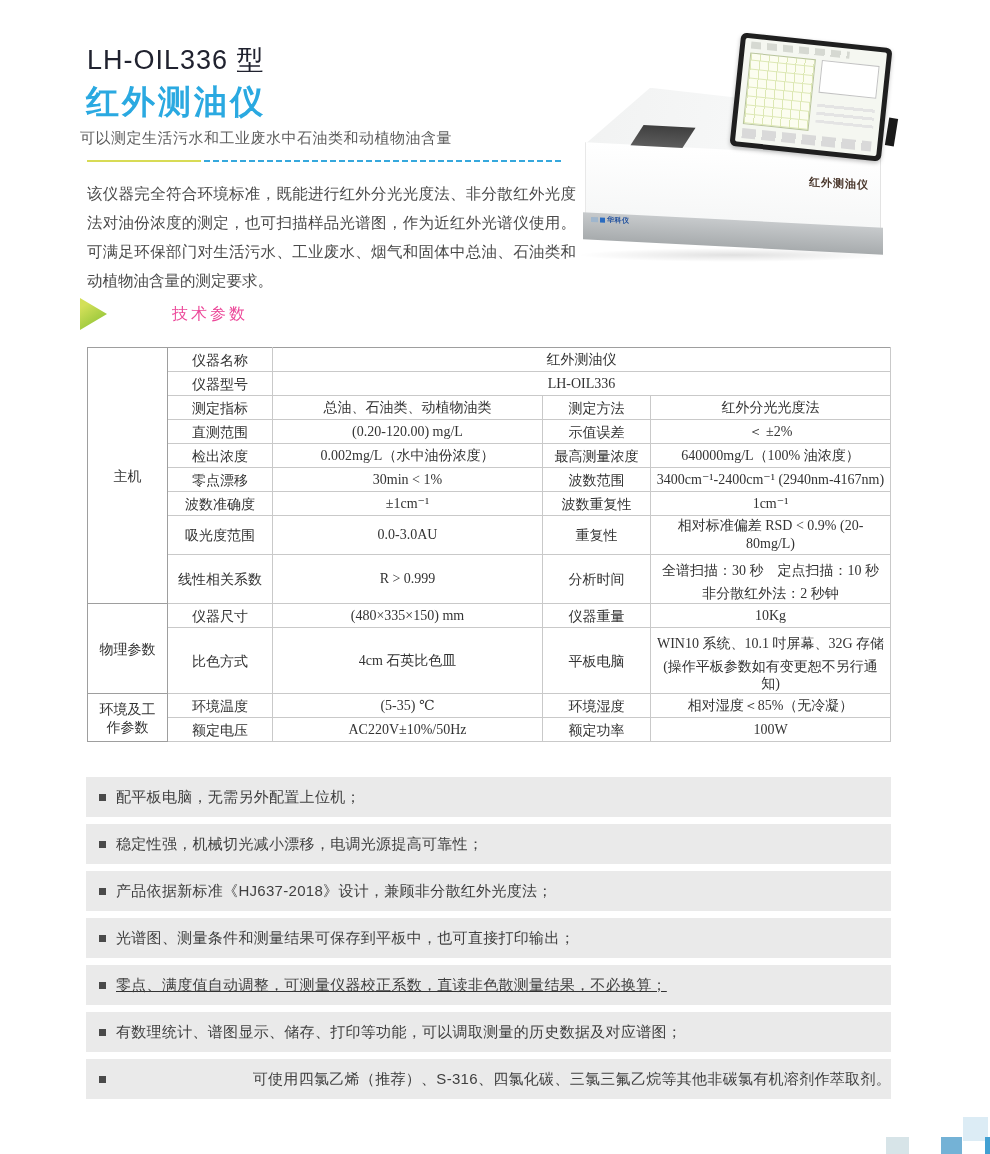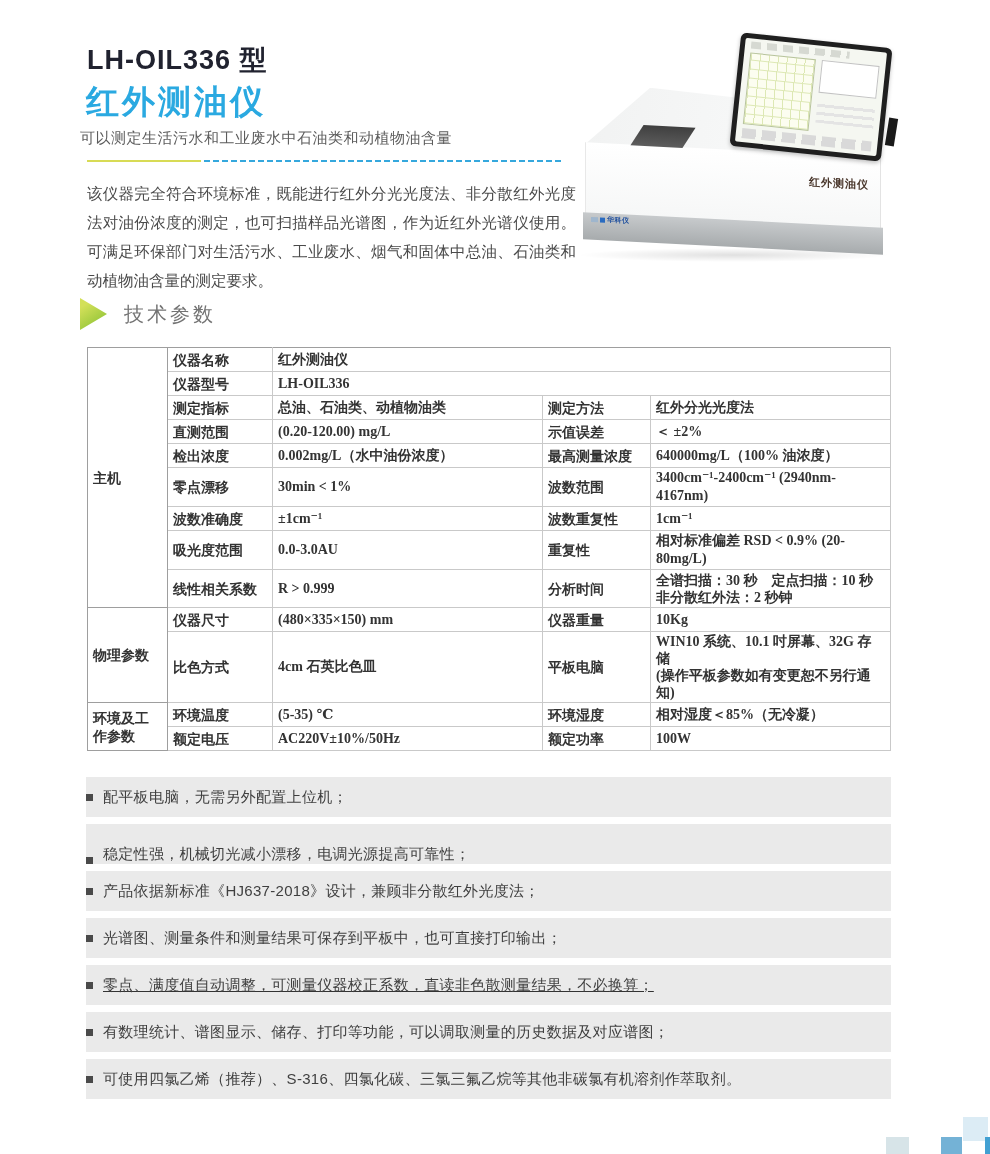--- a/index.html
+++ b/index.html
@@ -4,21 +4,21 @@
 <style>
   * { margin:0; padding:0; box-sizing:border-box; }
   html,body { width:990px; height:1154px; }
   body {
     position:relative; background:#ffffff; overflow:hidden;
     font-family:"Liberation Sans","DejaVu Sans",sans-serif; color:#333;
   }
   .page { position:absolute; inset:0; }
 
   
-  .model-title { position:absolute; left:87px; top:42px; font-size:27px; font-weight:bold; color:#20222f; letter-spacing:1px; }
+  .model-title { position:absolute; left:87px; top:42px; font-size:27px; font-weight:normal; color:#20222f; letter-spacing:1px; }
   .product-name { position:absolute; left:86px; top:80px; font-size:33px; font-weight:bold; color:#2aa9e1; letter-spacing:3px; }
   .tagline { position:absolute; left:80px; top:129px; font-size:15px; color:#5c5c5c; letter-spacing:0.5px; }
   .divider-yellow { position:absolute; left:87px; top:160px; width:114px; height:2px; background:#d8db55; }
   .divider-blue { position:absolute; left:204px; top:160px; width:360px; height:2px;
     background-image:repeating-linear-gradient(90deg,#35a8dd 0 6px,transparent 6px 9px); }
   .description { position:absolute; left:87px; top:179px; width:489px; font-size:15.5px; line-height:29px; color:#4a4a4a; text-align:justify; }
 
   
   .inst { position:absolute; left:575px; top:32px; width:322px; height:252px; }
   .inst-top { position:absolute; left:10px; top:60px; width:296px; height:60px;
@@ -58,42 +58,42 @@
   .inst-brand .mark1 { width:7px; height:5px; background:#9fb6cd; }
   .inst-brand .mark2 { width:5px; height:5px; background:#2a6bc0; }
   .inst-brand .brand-text { font-size:7px; font-weight:bold; color:#1d4e9e; letter-spacing:0.5px; }
 
   
   .section-header { position:absolute; left:80px; display:flex; align-items:center; gap:17px; }
   .section-header.specs { top:298px; }
   .section-header.features { top:726px; }
   .arrow-icon { width:27px; height:32px; background:linear-gradient(145deg,#d3e059 20%,#9ac83c 75%);
     clip-path:polygon(0 0,100% 50%,0 100%); }
-  .section-title { font-size:20px; color:#737373; letter-spacing:3px; }
+  .section-title { font-size:16px; color:#ec4899; letter-spacing:3px;margin-left:48px; }
 
   
   .spec-table { position:absolute; left:87px; top:347px; width:803px; border-collapse:collapse;
     border:1px solid #9e9e9e; table-layout:fixed; }
-  .spec-table td { border:1px solid #c9c9c9; font-size:14px; color:#333; text-align:left;
-    vertical-align:middle; padding:1px 5px; height:24px; line-height:18px;font-weight:bold; }
+  .spec-table td { border:1px solid #c9c9c9; font-size:14px; color:#333; text-align:center;
+    vertical-align:middle; padding:1px 5px; height:24px; line-height:18px; }
   .spec-table td.group-cell { border:1px solid #9e9e9e; font-size:14px; color:#333; }
   .spec-table tr.group-start td { border-top:1px solid #9e9e9e; }
   .spec-table td.val { font-family:"Liberation Serif","DejaVu Serif",serif; }
   .spec-table tr.tall td { height:38px; }
   .col-g { width:80px; } .col-l1 { width:105px; } .col-v1 { width:270px; }
   .col-l2 { width:108px; } .col-v2 { width:240px; }
-  .two-line div { line-height:17px; }
+  .two-line div { line-height:17px;margin-top:6px; }
 
   
   .feature { position:absolute; left:86px; width:805px; height:40px; background:#eaeaea;
-    display:flex; align-items:center; }
+    display:flex; align-items:center; padding-left:13px; }
   .feature .bullet { width:7px; height:7px; background:#4a4a4a; margin-right:10px; flex:none; }
   .feature .feature-text { font-size:15px; color:#3f3f3f; letter-spacing:0.3px; }
-  .f0 { top:777px; } .f1 { top:824px;align-items:flex-end; } .f2 { top:871px; } .f3 { top:918px; }
-  .f4 { top:965px;text-decoration:underline; } .f5 { top:1012px; } .f6 { top:1059px; }
+  .f0 { top:777px; } .f1 { top:824px; } .f2 { top:871px; } .f3 { top:918px; }
+  .f4 { top:965px;text-decoration:underline; } .f5 { top:1012px; } .f6 { top:1059px;justify-content:space-between; }
 
   
   .decor-sq { position:absolute; }
   .sq-a { left:886px; top:1137px; width:23px; height:17px; background:#d7e4e8; }
   .sq-b { left:963px; top:1117px; width:25px; height:24px; background:#dcecf5; }
   .sq-c { left:941px; top:1137px; width:21px; height:17px; background:#74b2d6; }
   .sq-d { left:985px; top:1137px; width:5px;  height:17px; background:#42a0d2; }
 </style>
 </head>
 <body>

